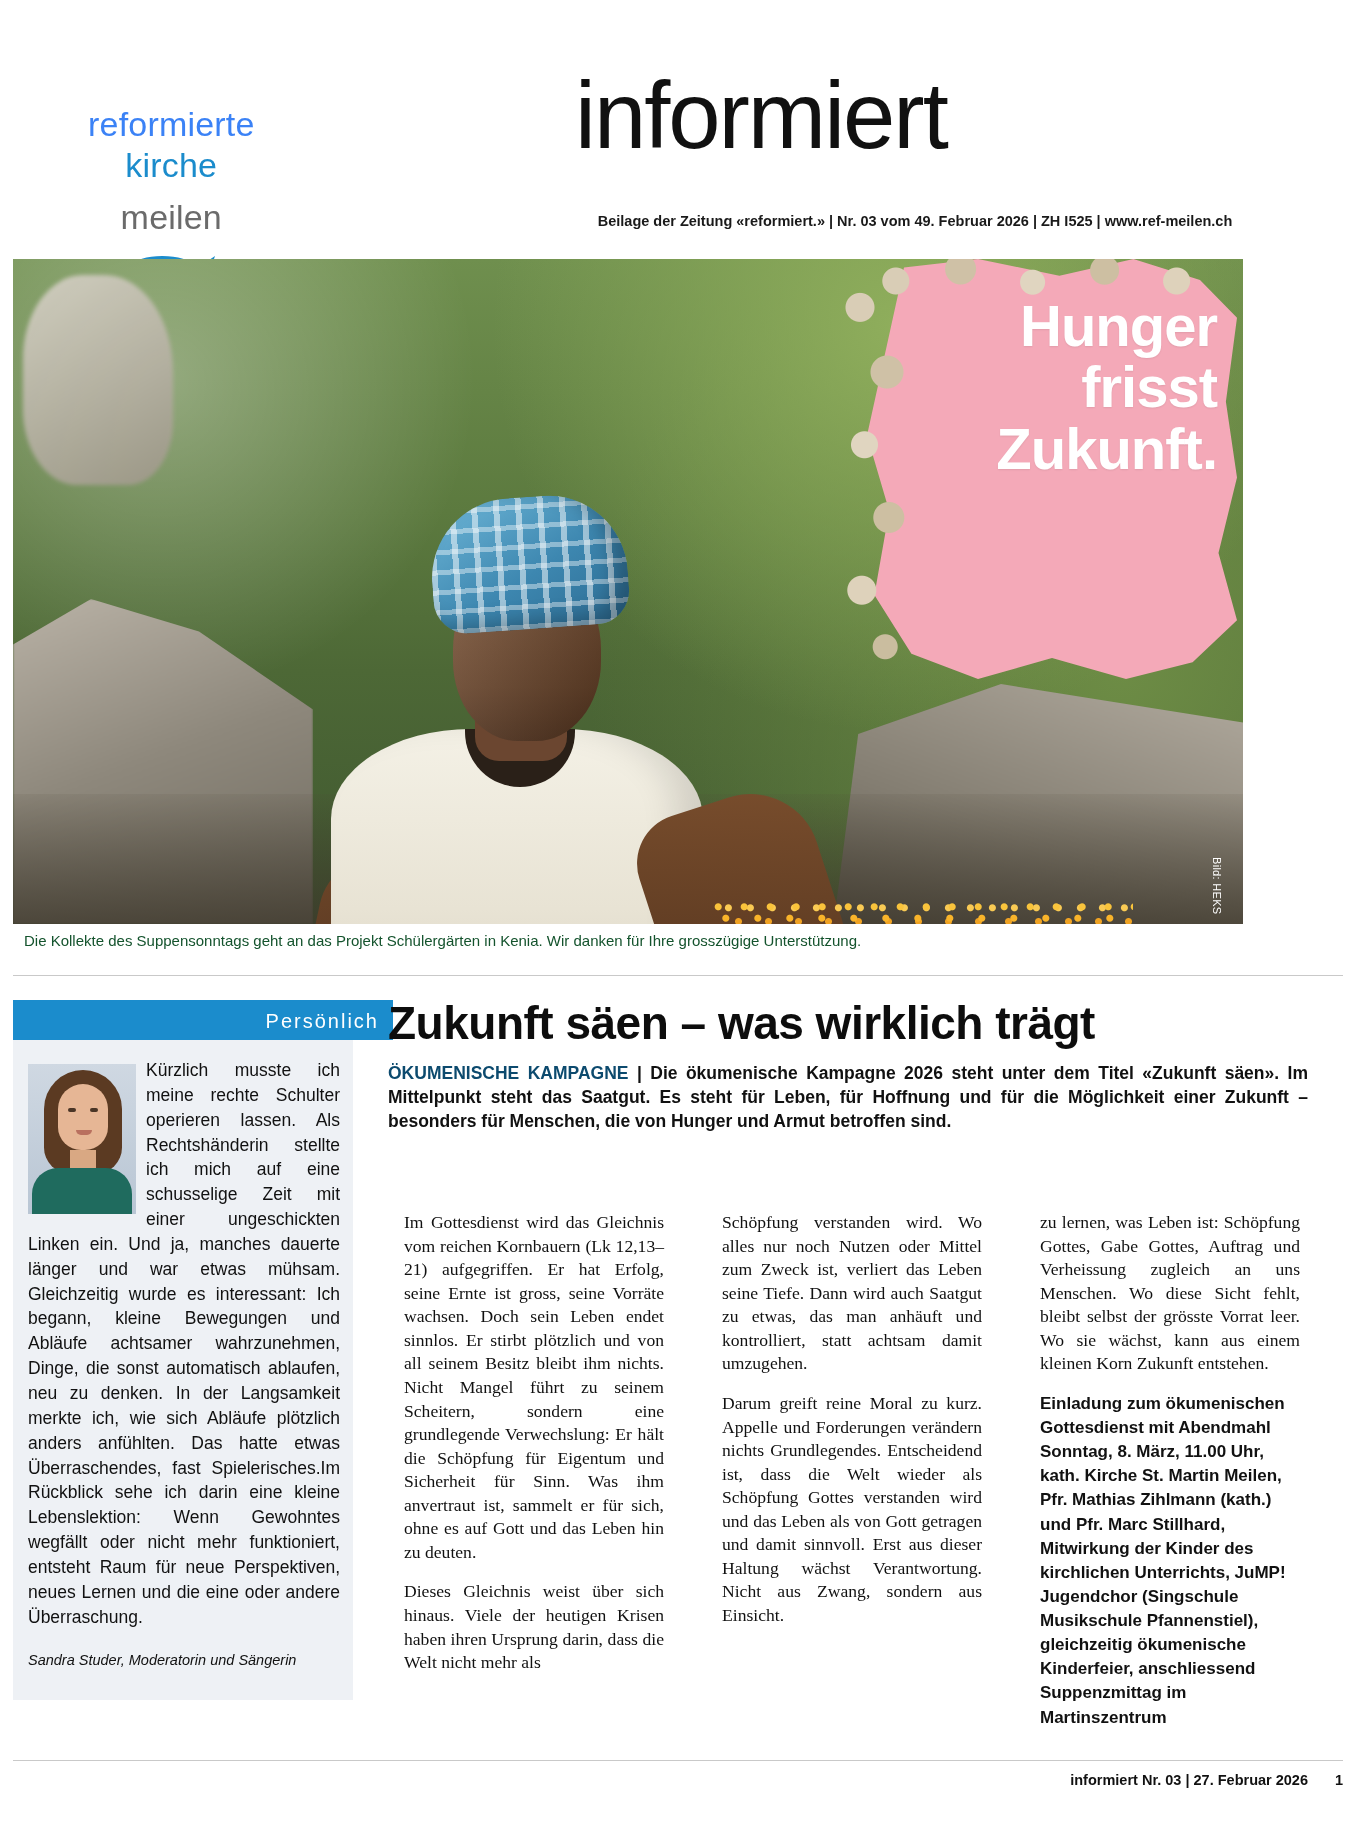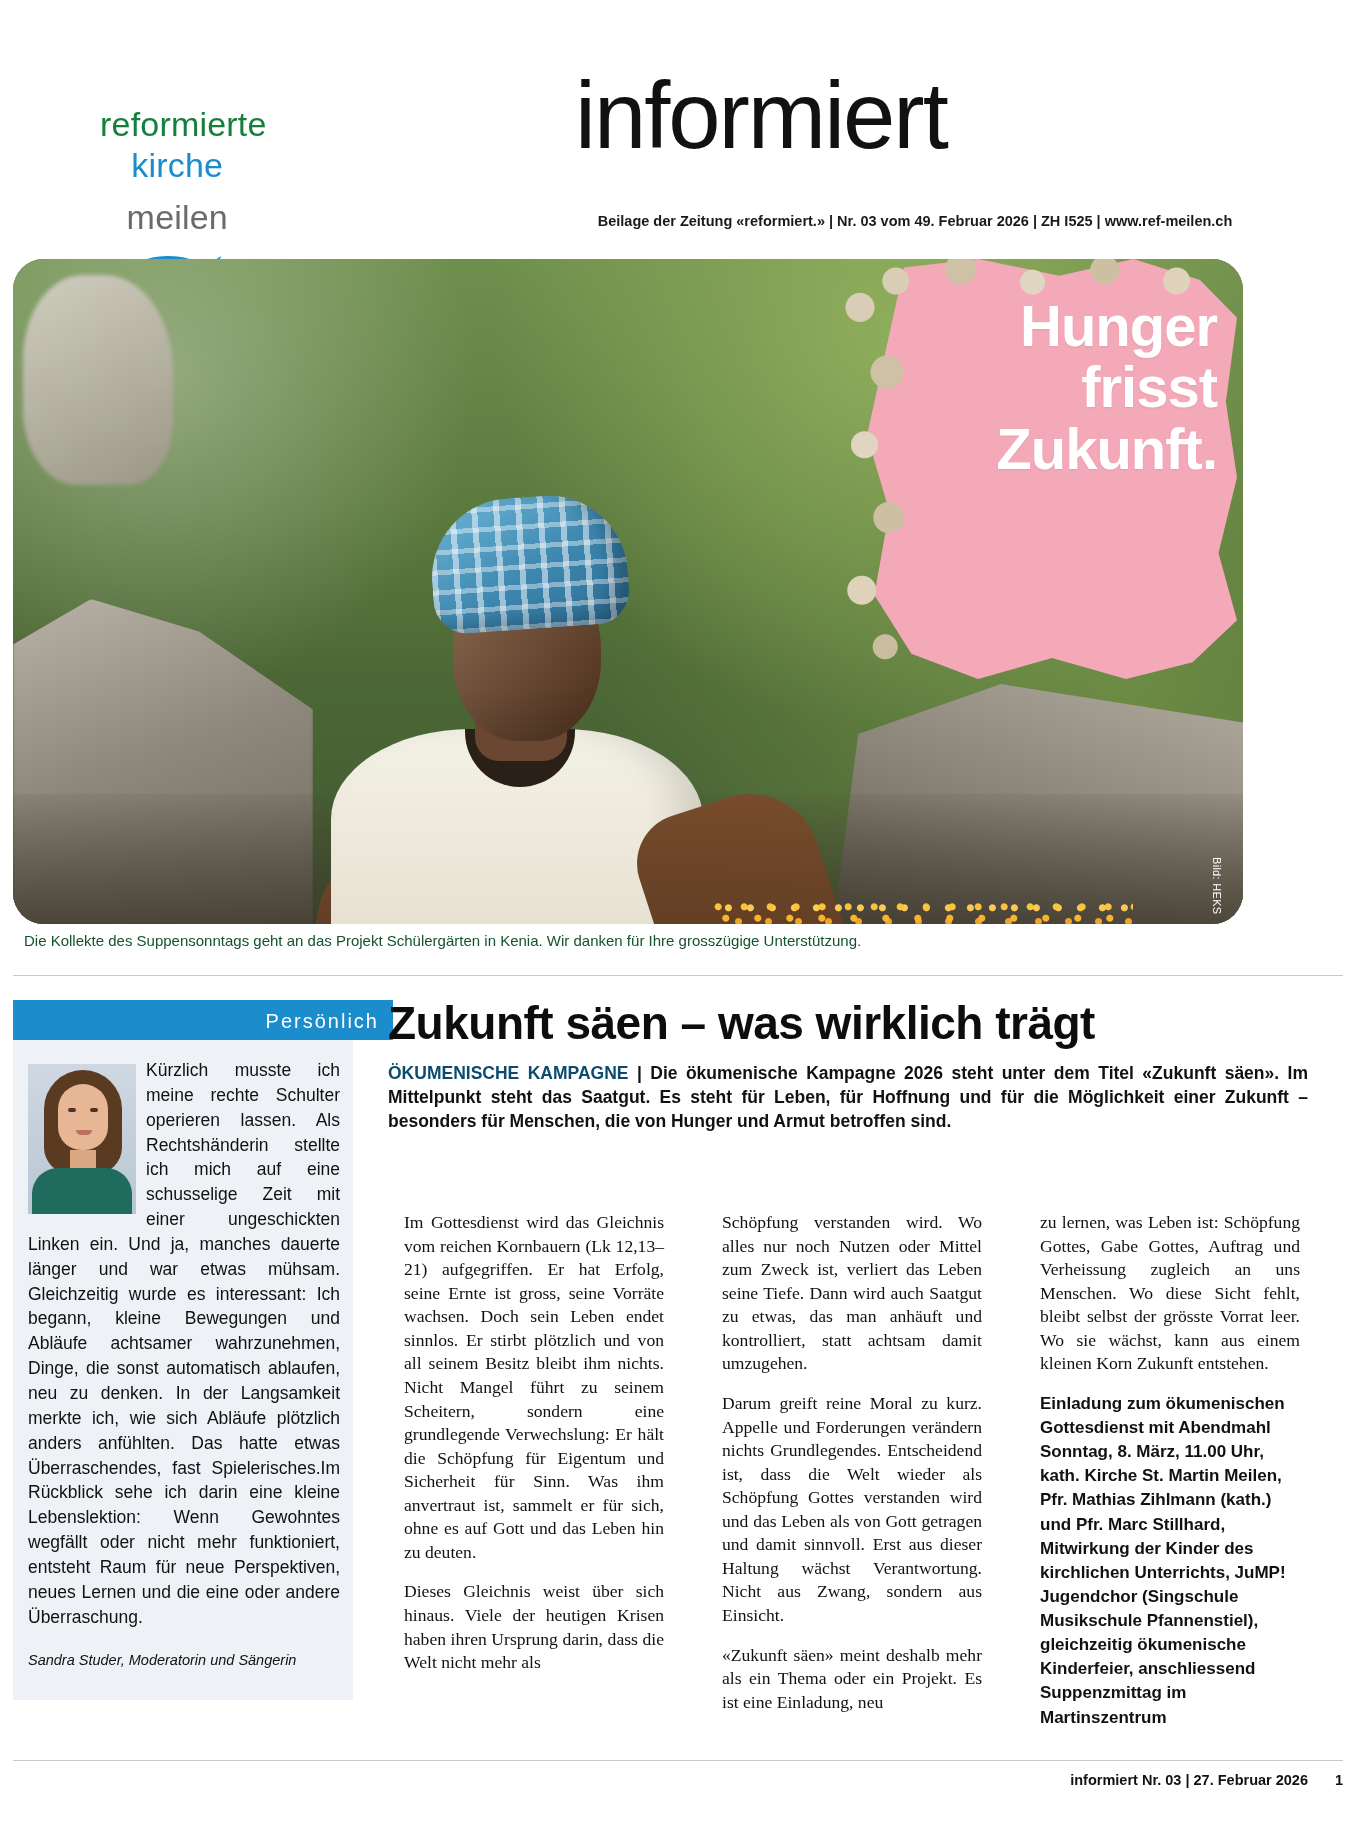--- a/index.html
+++ b/index.html
@@ -30,23 +30,22 @@
     height: 258px;
   }
   .brand {
     position: absolute;
     left: 88px;
     top: 104px;
     line-height: 1.22;
   }
   .brand-line1 {
     font-size: 34px;
-    color: #15803d;
+    color: #3b82f6;
     letter-spacing: 0.2px;
-    margin-left: 12px;
   }
   .brand-line2 {
     font-size: 34px;
     color: #1b8ccc;
     letter-spacing: 0.2px;
     display: flex;
     align-items: center;
     gap: 10px;
     flex-direction: column;
   }
@@ -82,21 +81,20 @@
 
   
   .hero {
     position: absolute;
     left: 13px;
     top: 259px;
     width: 1230px;
     height: 665px;
     overflow: hidden;
     background: #3f5b2c;
-    border-radius: 31px;
   }
   .hero-bg {
     position: absolute;
     inset: 0;
     background:
       radial-gradient(circle at 12% 18%, rgba(255,255,255,0.30), rgba(255,255,255,0) 26%),
       radial-gradient(circle at 72% 10%, #8fae5c 0%, rgba(143,174,92,0) 38%),
       radial-gradient(circle at 90% 62%, #6d8c45 0%, rgba(109,140,69,0) 45%),
       linear-gradient(180deg, #6f8f4e 0%, #5c7a3f 38%, #4d6836 62%, #3f5730 100%);
   }
@@ -552,21 +550,20 @@
   </div>
 
   <div class="cols">
     <div class="col">
       <p>Im Gottesdienst wird das Gleichnis vom reichen Kornbauern (Lk 12,13–21) aufgegriffen. Er hat Erfolg, seine Ernte ist gross, seine Vorräte wachsen. Doch sein Leben endet sinnlos. Er stirbt plötzlich und von all seinem Besitz bleibt ihm nichts. Nicht Mangel führt zu seinem Scheitern, sondern eine grundlegende Verwechslung: Er hält die Schöpfung für Eigentum und Sicherheit für Sinn. Was ihm anvertraut ist, sammelt er für sich, ohne es auf Gott und das Leben hin zu deuten.</p>
       <p>Dieses Gleichnis weist über sich hinaus. Viele der heutigen Krisen haben ihren Ursprung darin, dass die Welt nicht mehr als</p>
     </div>
     <div class="col">
       <p>Schöpfung verstanden wird. Wo alles nur noch Nutzen oder Mittel zum Zweck ist, verliert das Leben seine Tiefe. Dann wird auch Saatgut zu etwas, das man anhäuft und kontrolliert, statt achtsam damit umzugehen.</p>
       <p>Darum greift reine Moral zu kurz. Appelle und Forderungen verändern nichts Grundlegendes. Entscheidend ist, dass die Welt wieder als Schöpfung Gottes verstanden wird und das Leben als von Gott getragen und damit sinnvoll. Erst aus dieser Haltung wächst Verantwortung. Nicht aus Zwang, sondern aus Einsicht.</p>
-      <p>«Zukunft säen» meint deshalb mehr als ein Thema oder ein Projekt. Es ist eine Einladung, neu</p>
     </div>
     <div class="col">
       <p>zu lernen, was Leben ist: Schöpfung Gottes, Gabe Gottes, Auftrag und Verheissung zugleich an uns Menschen. Wo diese Sicht fehlt, bleibt selbst der grösste Vorrat leer. Wo sie wächst, kann aus einem kleinen Korn Zukunft entstehen.</p>
       <p class="invite">Einladung zum ökumenischen Gottesdienst mit Abendmahl Sonntag, 8. März, 11.00 Uhr, kath. Kirche St. Martin Meilen, Pfr. Mathias Zihlmann (kath.) und Pfr. Marc Stillhard, Mitwirkung der Kinder des kirchlichen Unterrichts, JuMP! Jugendchor (Singschule Musikschule Pfannenstiel), gleichzeitig ökumenische Kinderfeier, anschliessend Suppenzmittag im Martinszentrum</p>
     </div>
   </div>
 
   <div class="footer-rule"></div>
   <div class="footer-text">informiert Nr. 03 | 27. Februar 2026</div>
   <div class="footer-page">1</div>

